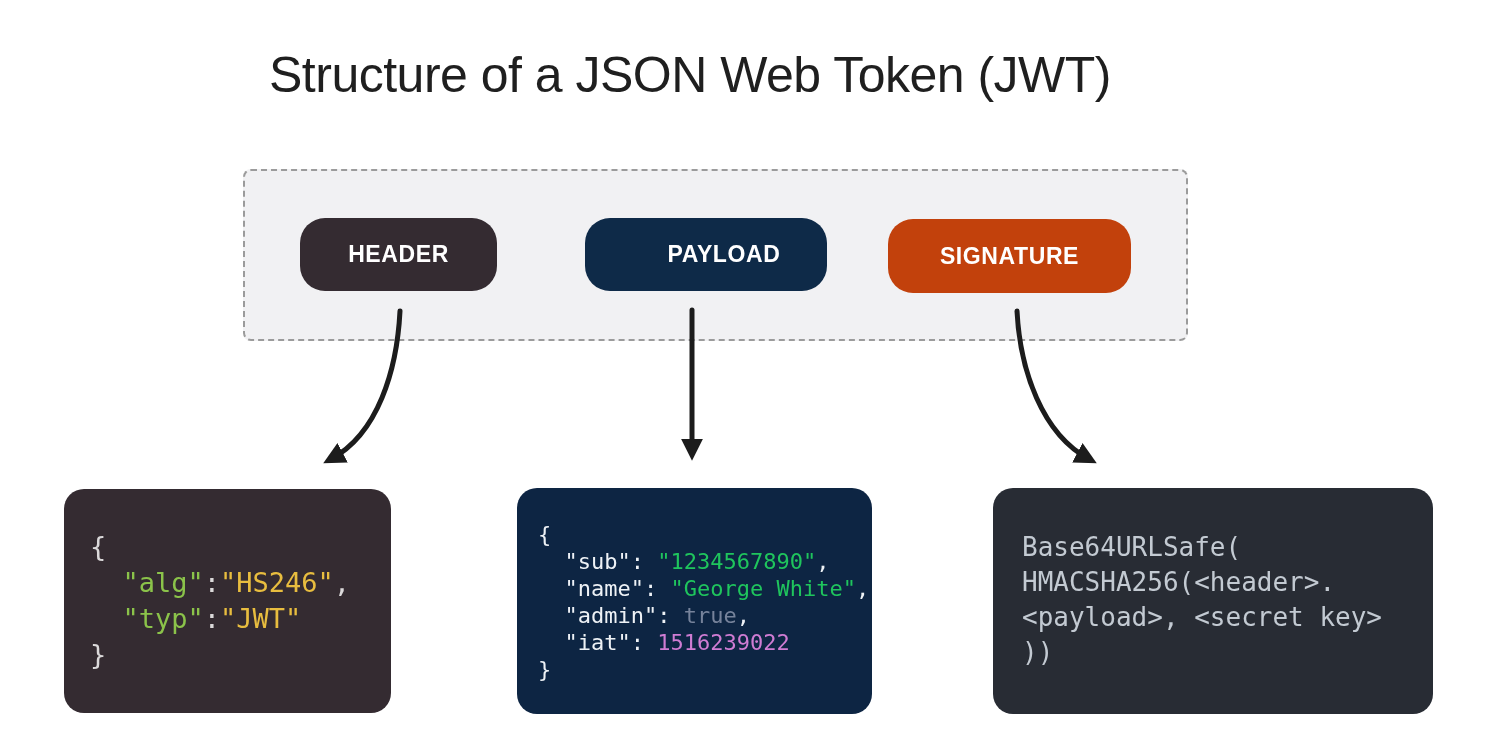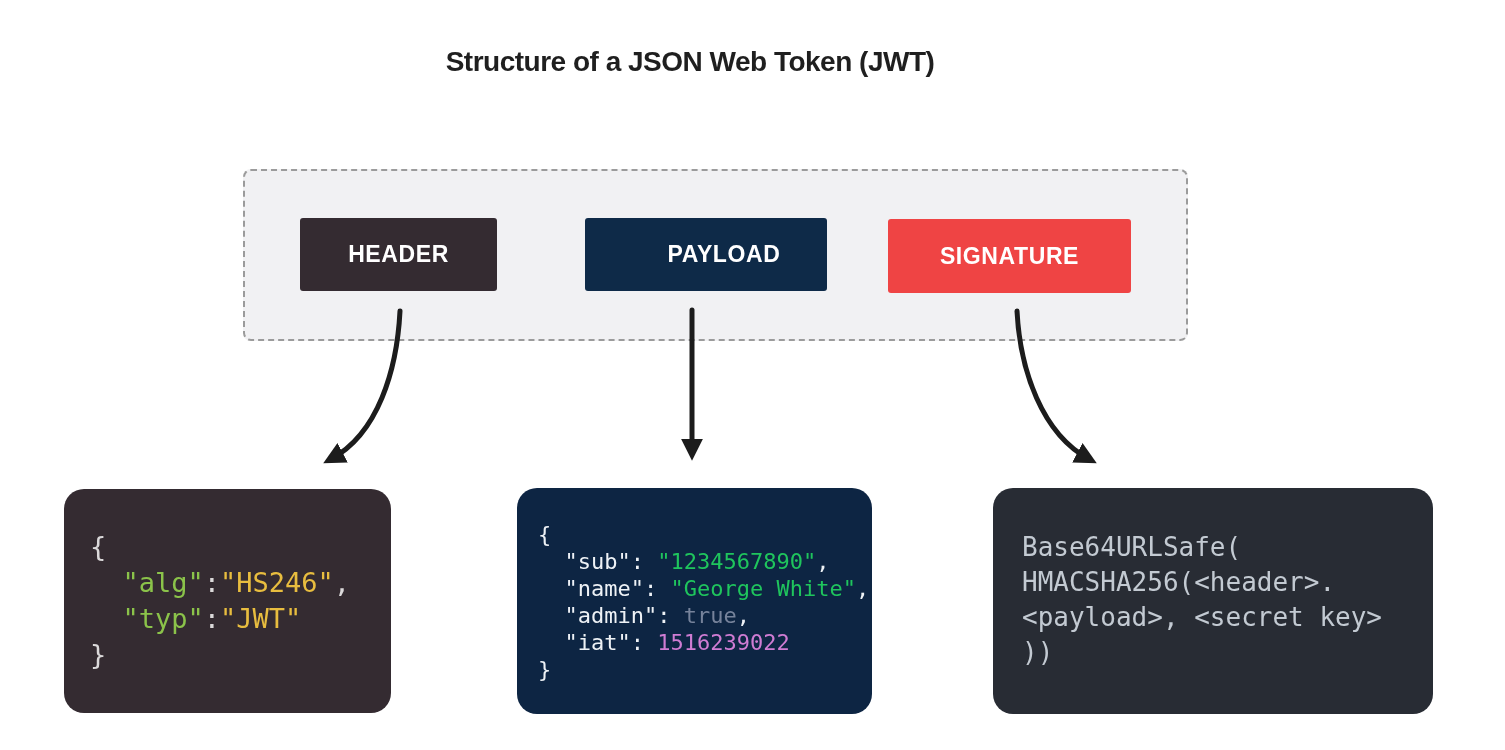--- a/index.html
+++ b/index.html
@@ -10,41 +10,41 @@
     background: #ffffff;
     overflow: hidden;
     font-family: "Liberation Sans", sans-serif;
   }
   .title {
     position: absolute;
     left: 690px;
     top: 46px;
     transform: translateX(-50%);
     margin: 0;
-    font-size: 28px;
-    font-weight: 700;
+    font-size: 50px;
+    font-weight: 400;
     letter-spacing: -0.5px;
     white-space: nowrap;
   }
   .panel {
     position: absolute;
     left: 243px;
     top: 169px;
     width: 945px;
     height: 172px;
     box-sizing: border-box;
     border: 2px dashed #9b9b9b;
     border-radius: 8px;
   }
   .part-box {
     position: absolute;
     display: flex;
     align-items: center;
     justify-content: center;
-    border-radius: 3px;
+    border-radius: 25px;
   }
   .part-label {
     font-size: 23px;
     font-weight: 700;
     letter-spacing: 0.6px;
   }
   #box-header    { left: 300px; top: 218px; width: 197px; height: 73px; }
   #box-payload   { left: 585px; top: 218px; width: 206px; height: 73px; padding-left: 36px; }
   #box-signature { left: 888px; top: 219px; width: 243px; height: 74px; }
   .arrows {
@@ -89,21 +89,21 @@
   <h1 class="title" style="color: rgb(31, 31, 31);">Structure of a JSON Web Token (JWT)</h1>
 
   <div class="panel" style="background: rgb(241, 241, 243);"></div>
 
   <div class="part-box" id="box-header" style="background: rgb(52, 43, 49);">
     <span class="part-label" style="color: rgb(255, 255, 255);">HEADER</span>
   </div>
   <div class="part-box" id="box-payload" style="background: rgb(14, 42, 72);">
     <span class="part-label" style="color: rgb(255, 255, 255);">PAYLOAD</span>
   </div>
-  <div class="part-box" id="box-signature" style="background: #ef4444;">
+  <div class="part-box" id="box-signature" style="background: #c2410c;">
     <span class="part-label" style="color: rgb(255, 255, 255);">SIGNATURE</span>
   </div>
 
   <svg class="arrows" width="1505" height="750" viewBox="0 0 1505 750">
     <defs>
       <marker id="ah" viewBox="0 0 10 10" refX="6" refY="5" markerWidth="4.4" markerHeight="4.4" orient="auto">
         <path d="M0,0 L10,5 L0,10 Z" fill="#1c1c1c"></path>
       </marker>
     </defs>
     <path class="arrow" d="M 400 311 C 397 370 378 434 331 459" marker-end="url(#ah)" stroke="#1c1c1c"></path>

